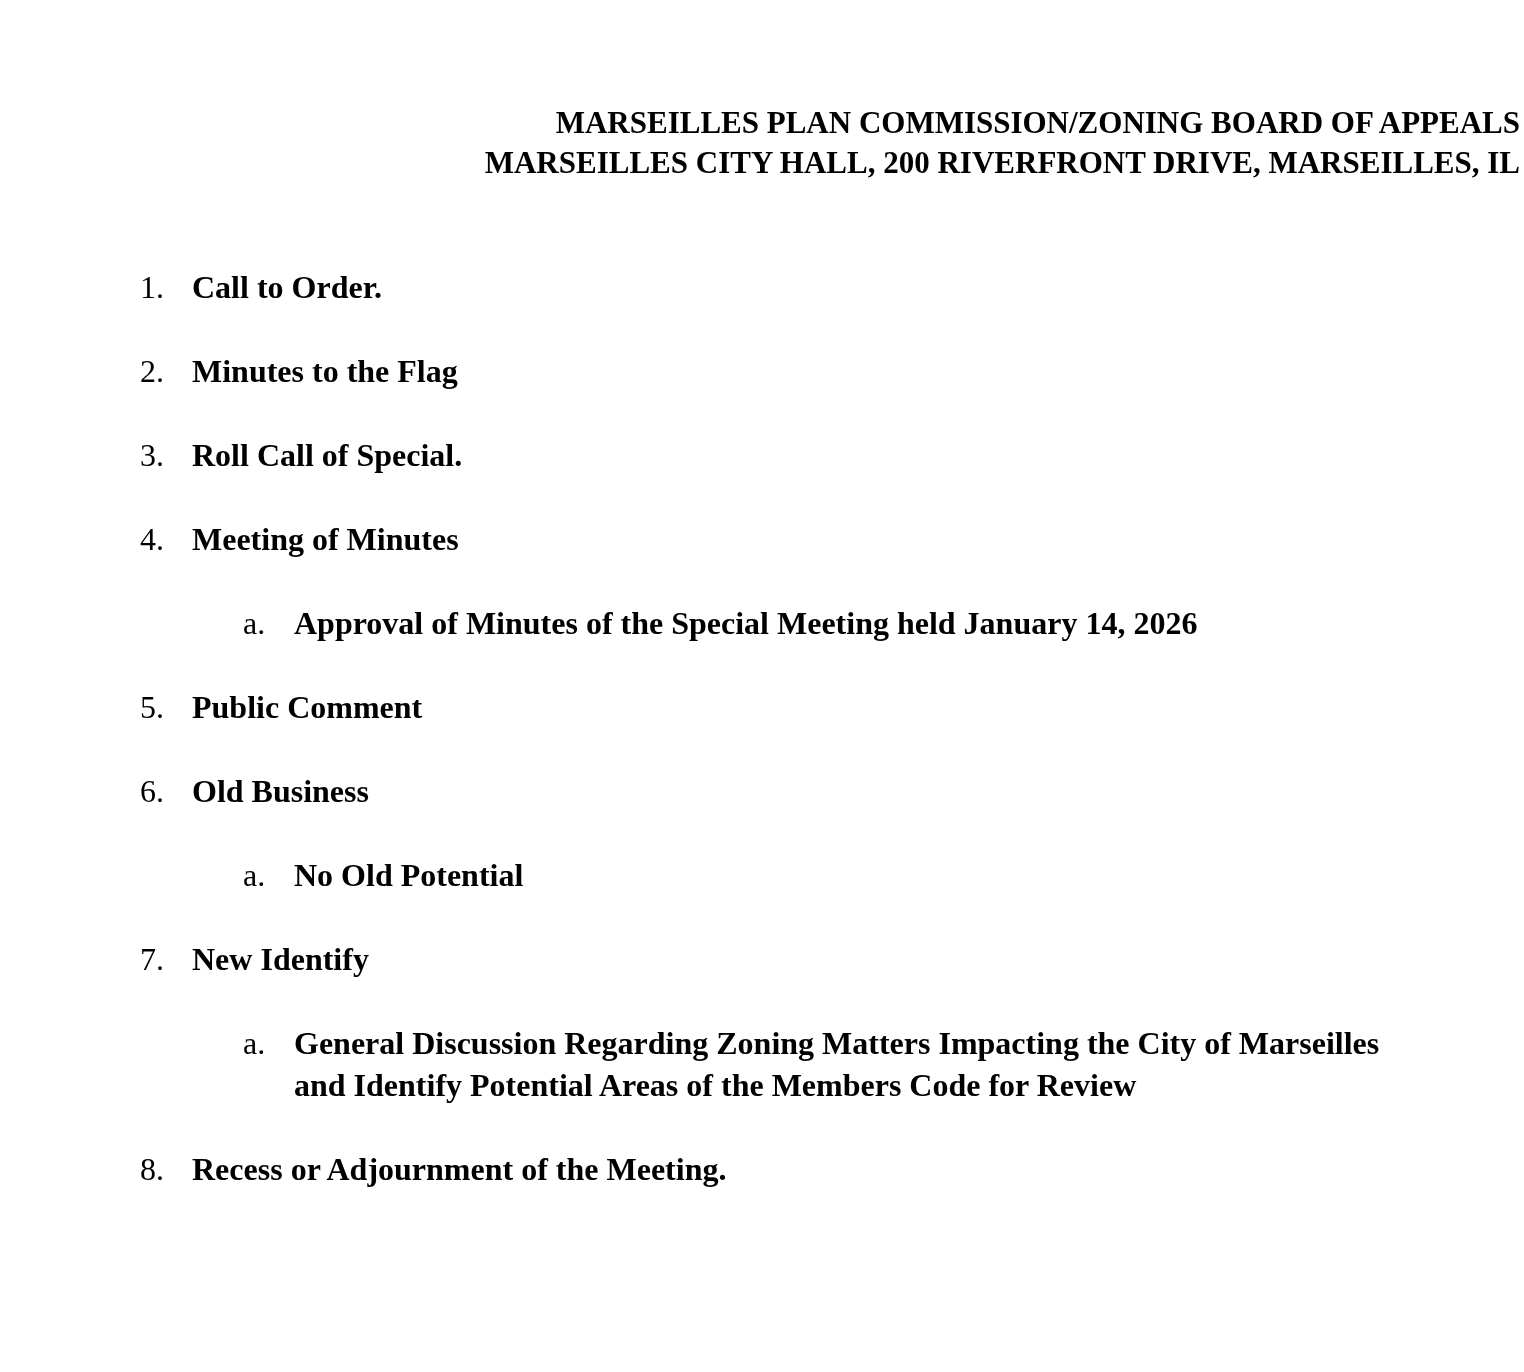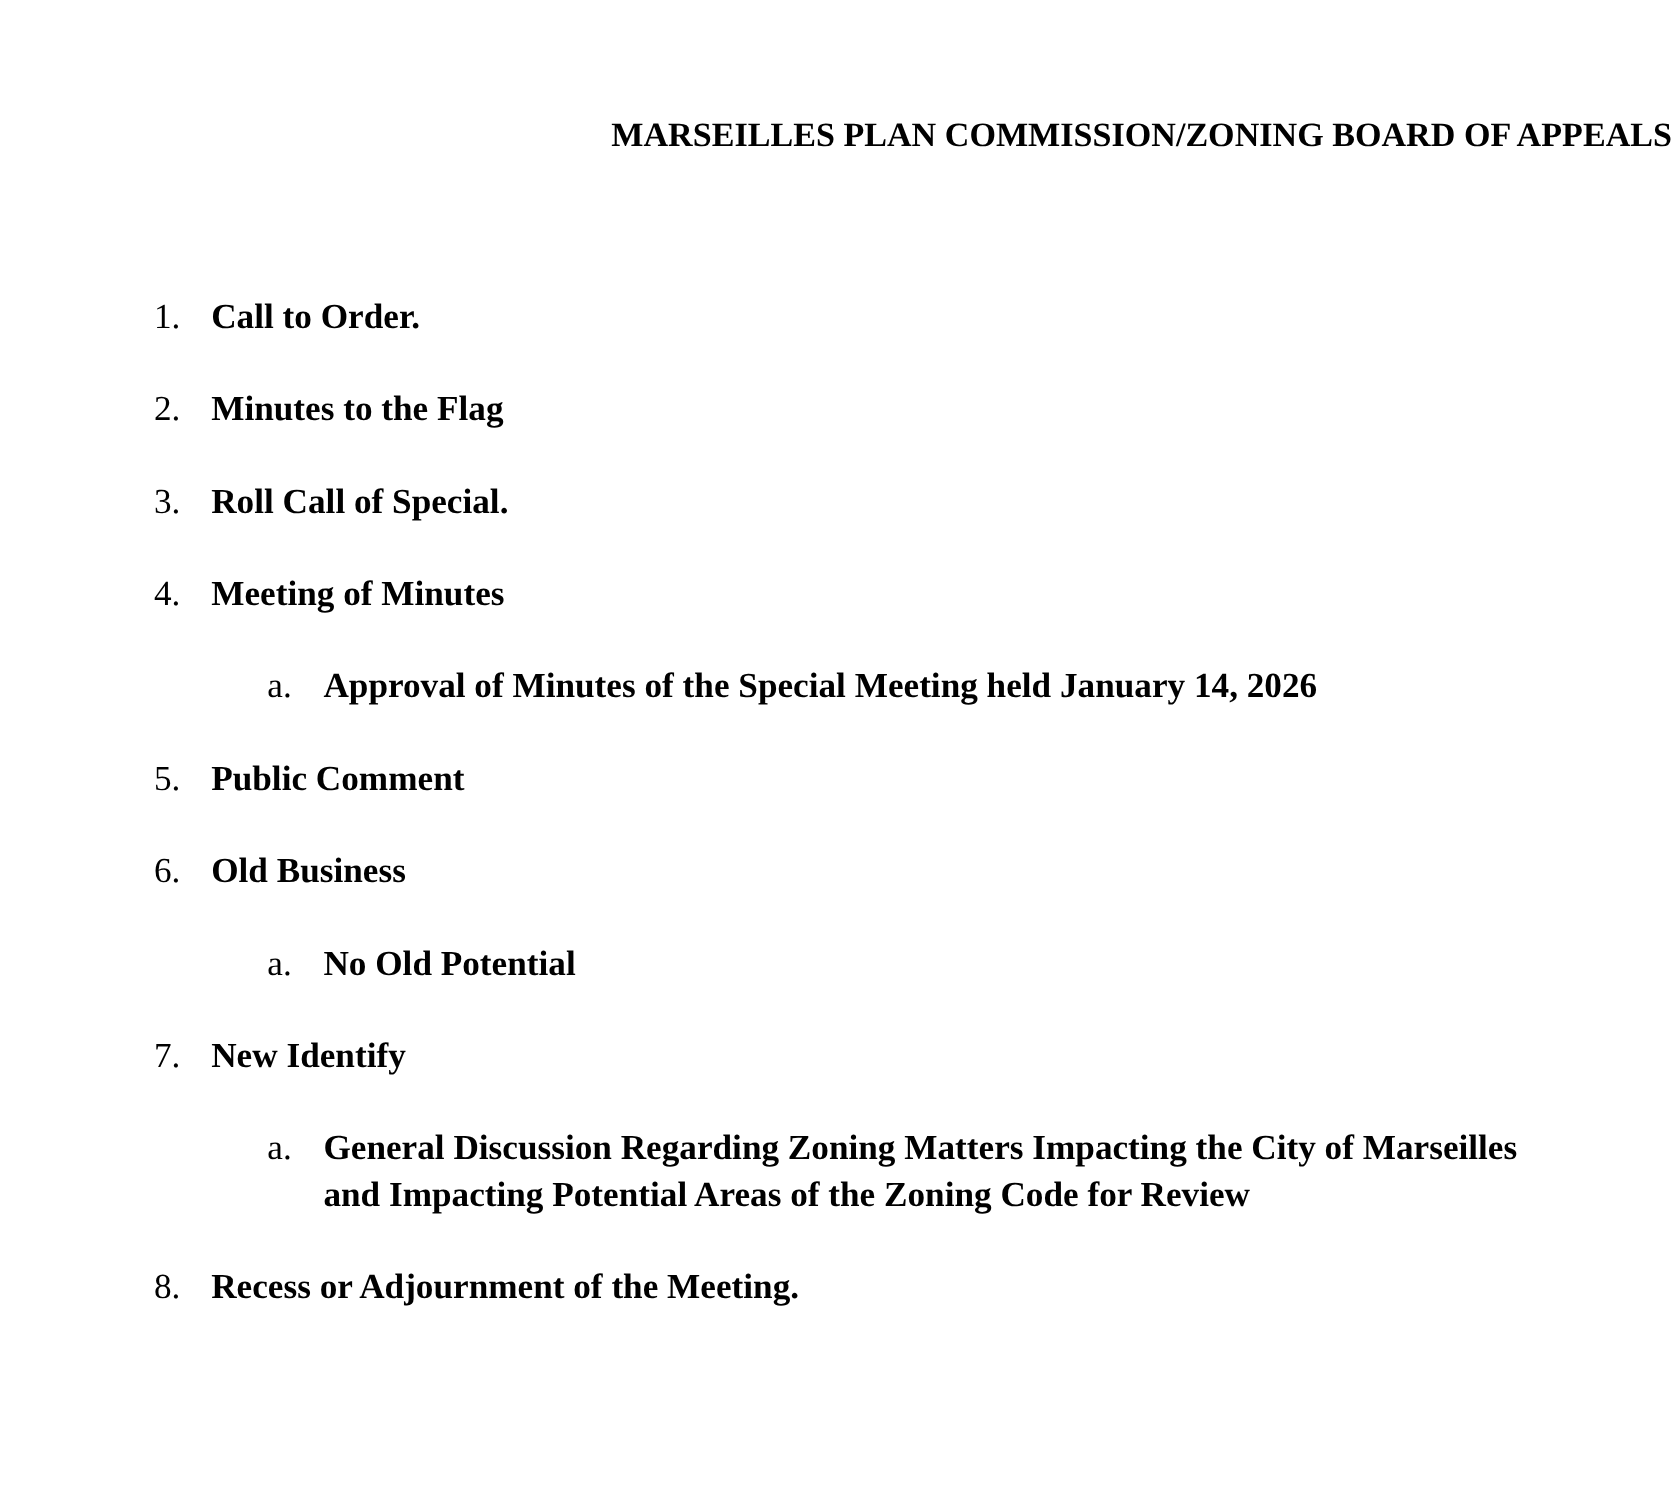--- a/index.html
+++ b/index.html
@@ -45,20 +45,21 @@
     .main { left: 140px; }
     .main .text { left: 52px; font-weight: bold; }
     .sub { left: 243px; }
     .sub .text { left: 51px; font-weight: bold; }
   </style>
 </head>
 <body>
 
 <div class="header">
   <div>MARSEILLES PLAN COMMISSION/ZONING BOARD OF APPEALS</div>
+  <div>MARSEILLES CITY HALL, 200 RIVERFRONT DRIVE, MARSEILLES, IL</div>
 </div>
 
 <div class="item main" style="top:266px;">
   <span class="num">1.</span>
   <span class="text">Call to Order.</span>
 </div>
 
 <div class="item main" style="top:350px;">
   <span class="num">2.</span>
   <span class="text">Minutes to the Flag</span>
@@ -97,19 +98,19 @@
 <div class="item main" style="top:938px;">
   <span class="num">7.</span>
   <span class="text">New Identify</span>
 </div>
 
 <div class="item sub" style="top:1022px;">
   <span class="num">a.</span>
   <span class="text">General Discussion Regarding Zoning Matters Impacting the City of Marseilles</span>
 </div>
 <div class="item sub" style="top:1064px;">
-  <span class="text">and Impacting Potential Areas of the Zoning Code for Review</span>
+  <span class="text">and Identify Potential Areas of the Members Code for Review</span>
 </div>
 
 <div class="item main" style="top:1148px;">
   <span class="num">8.</span>
   <span class="text">Recess or Adjournment of the Meeting.</span>
 </div>
 
 </body></html>

